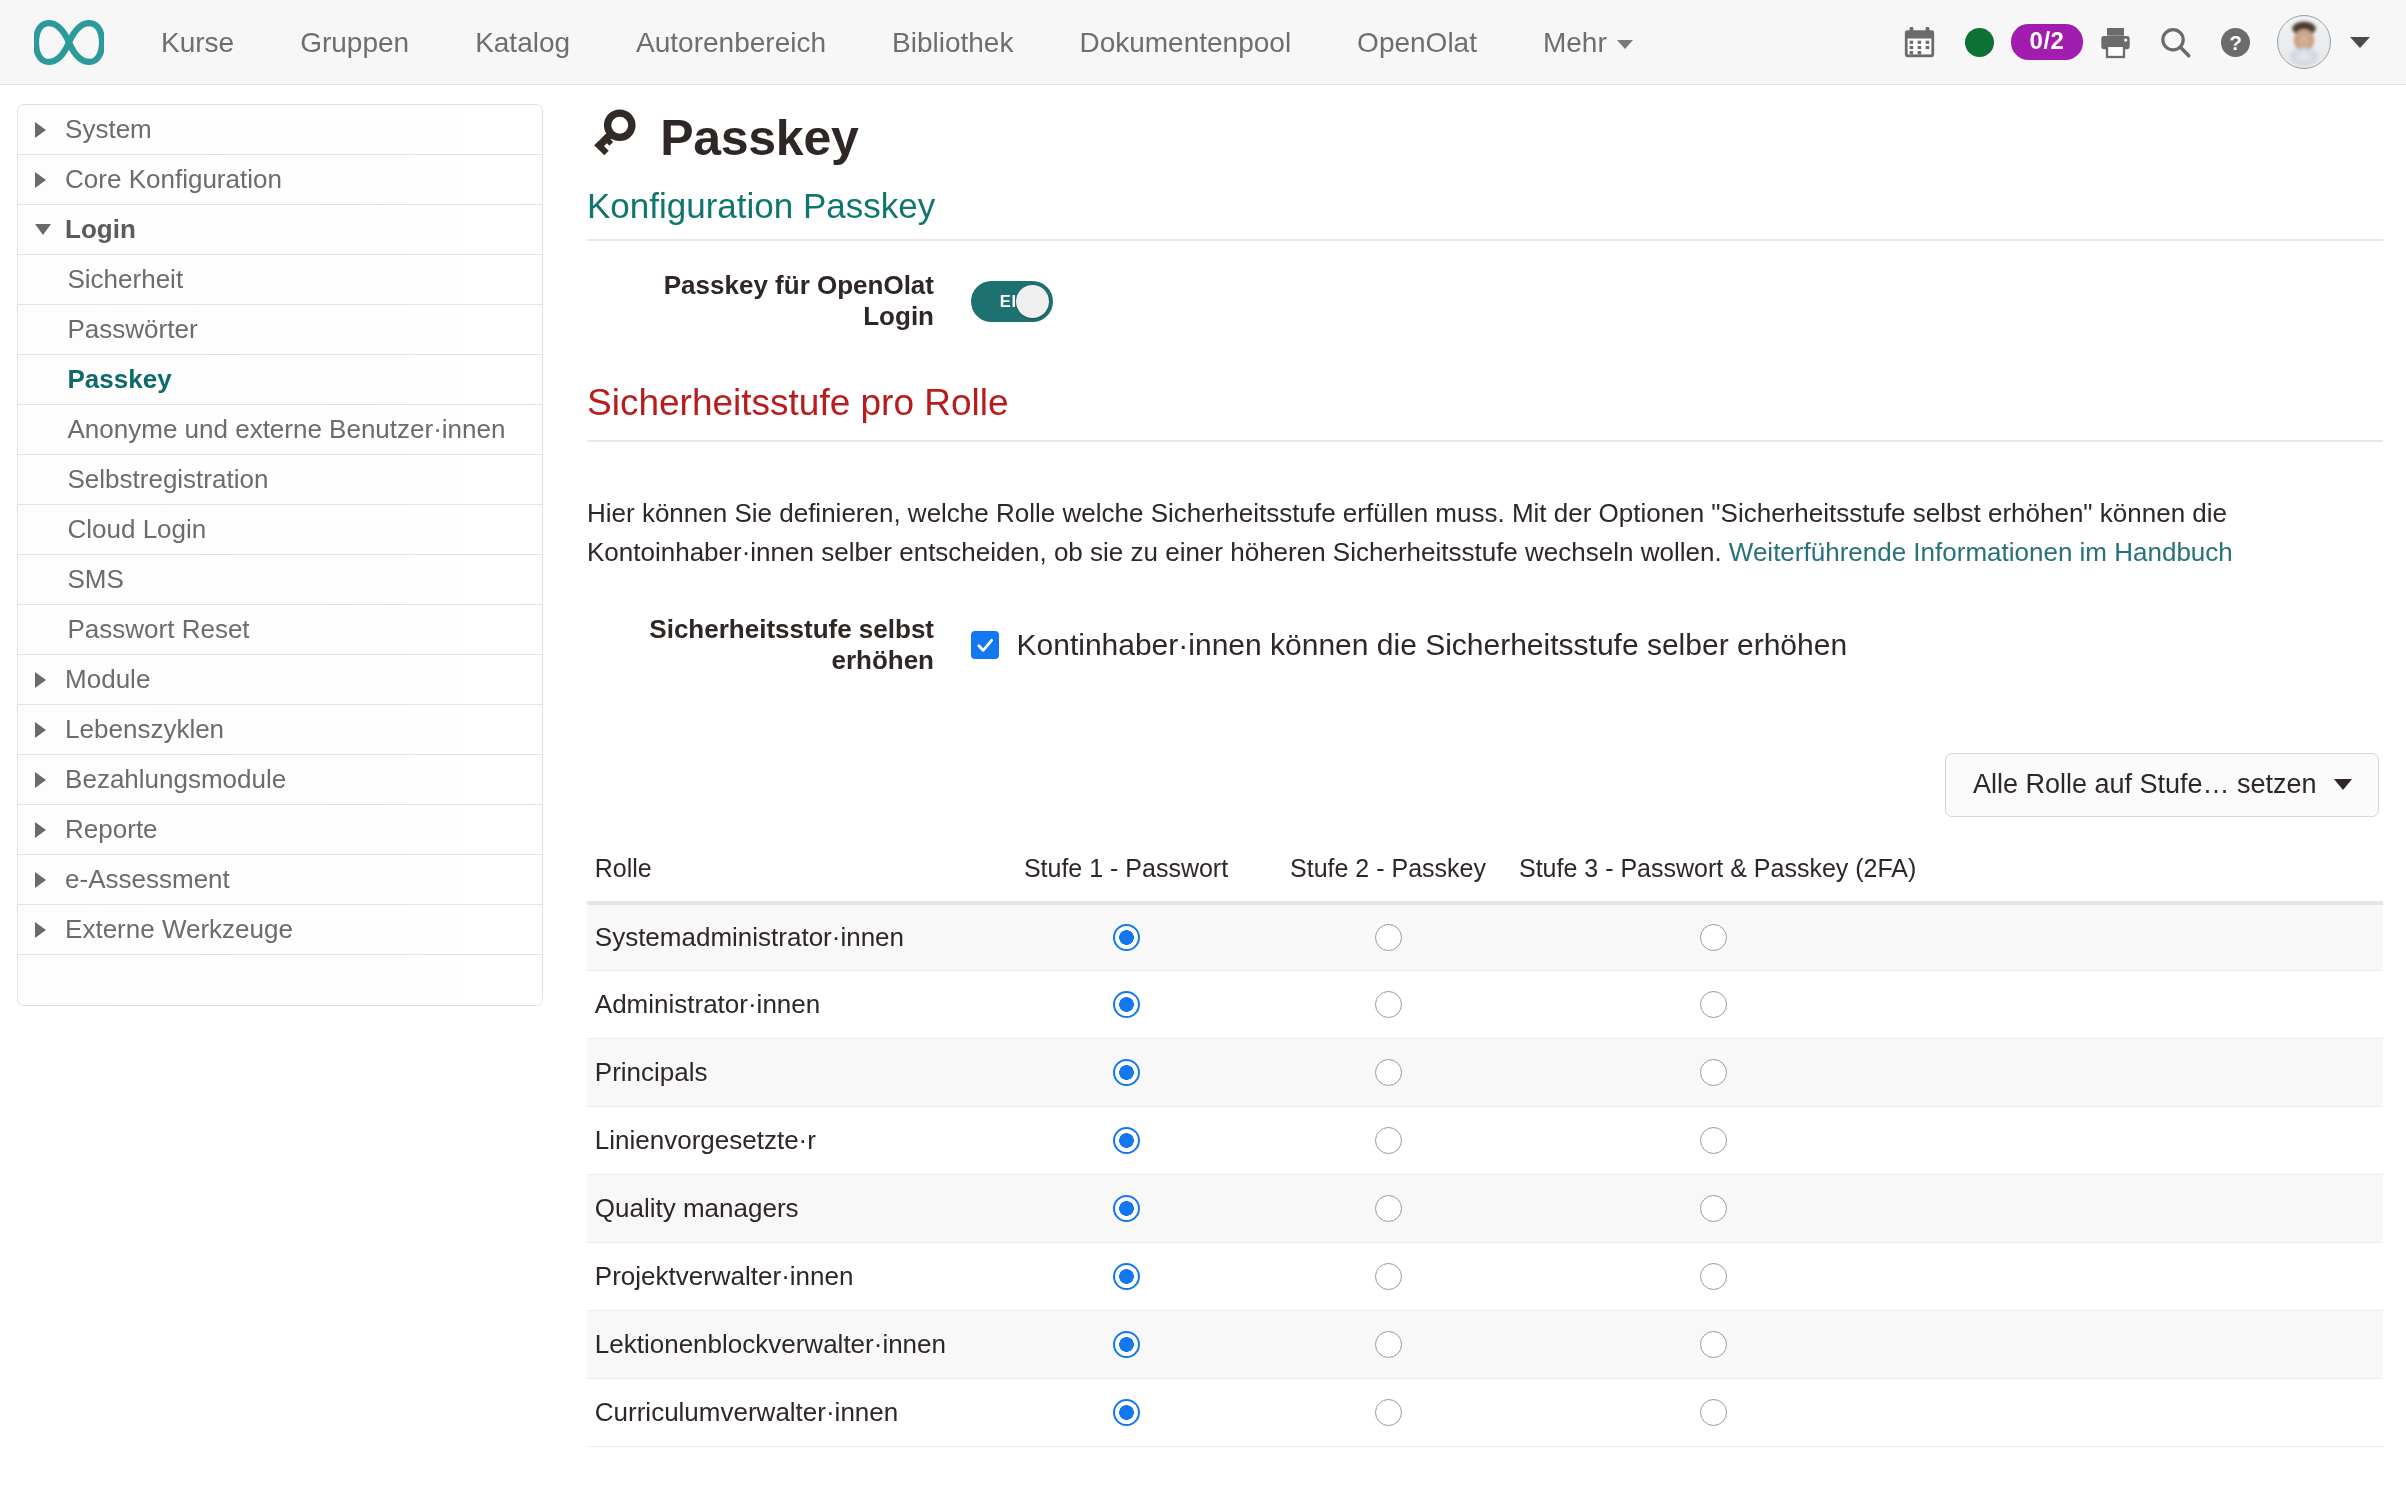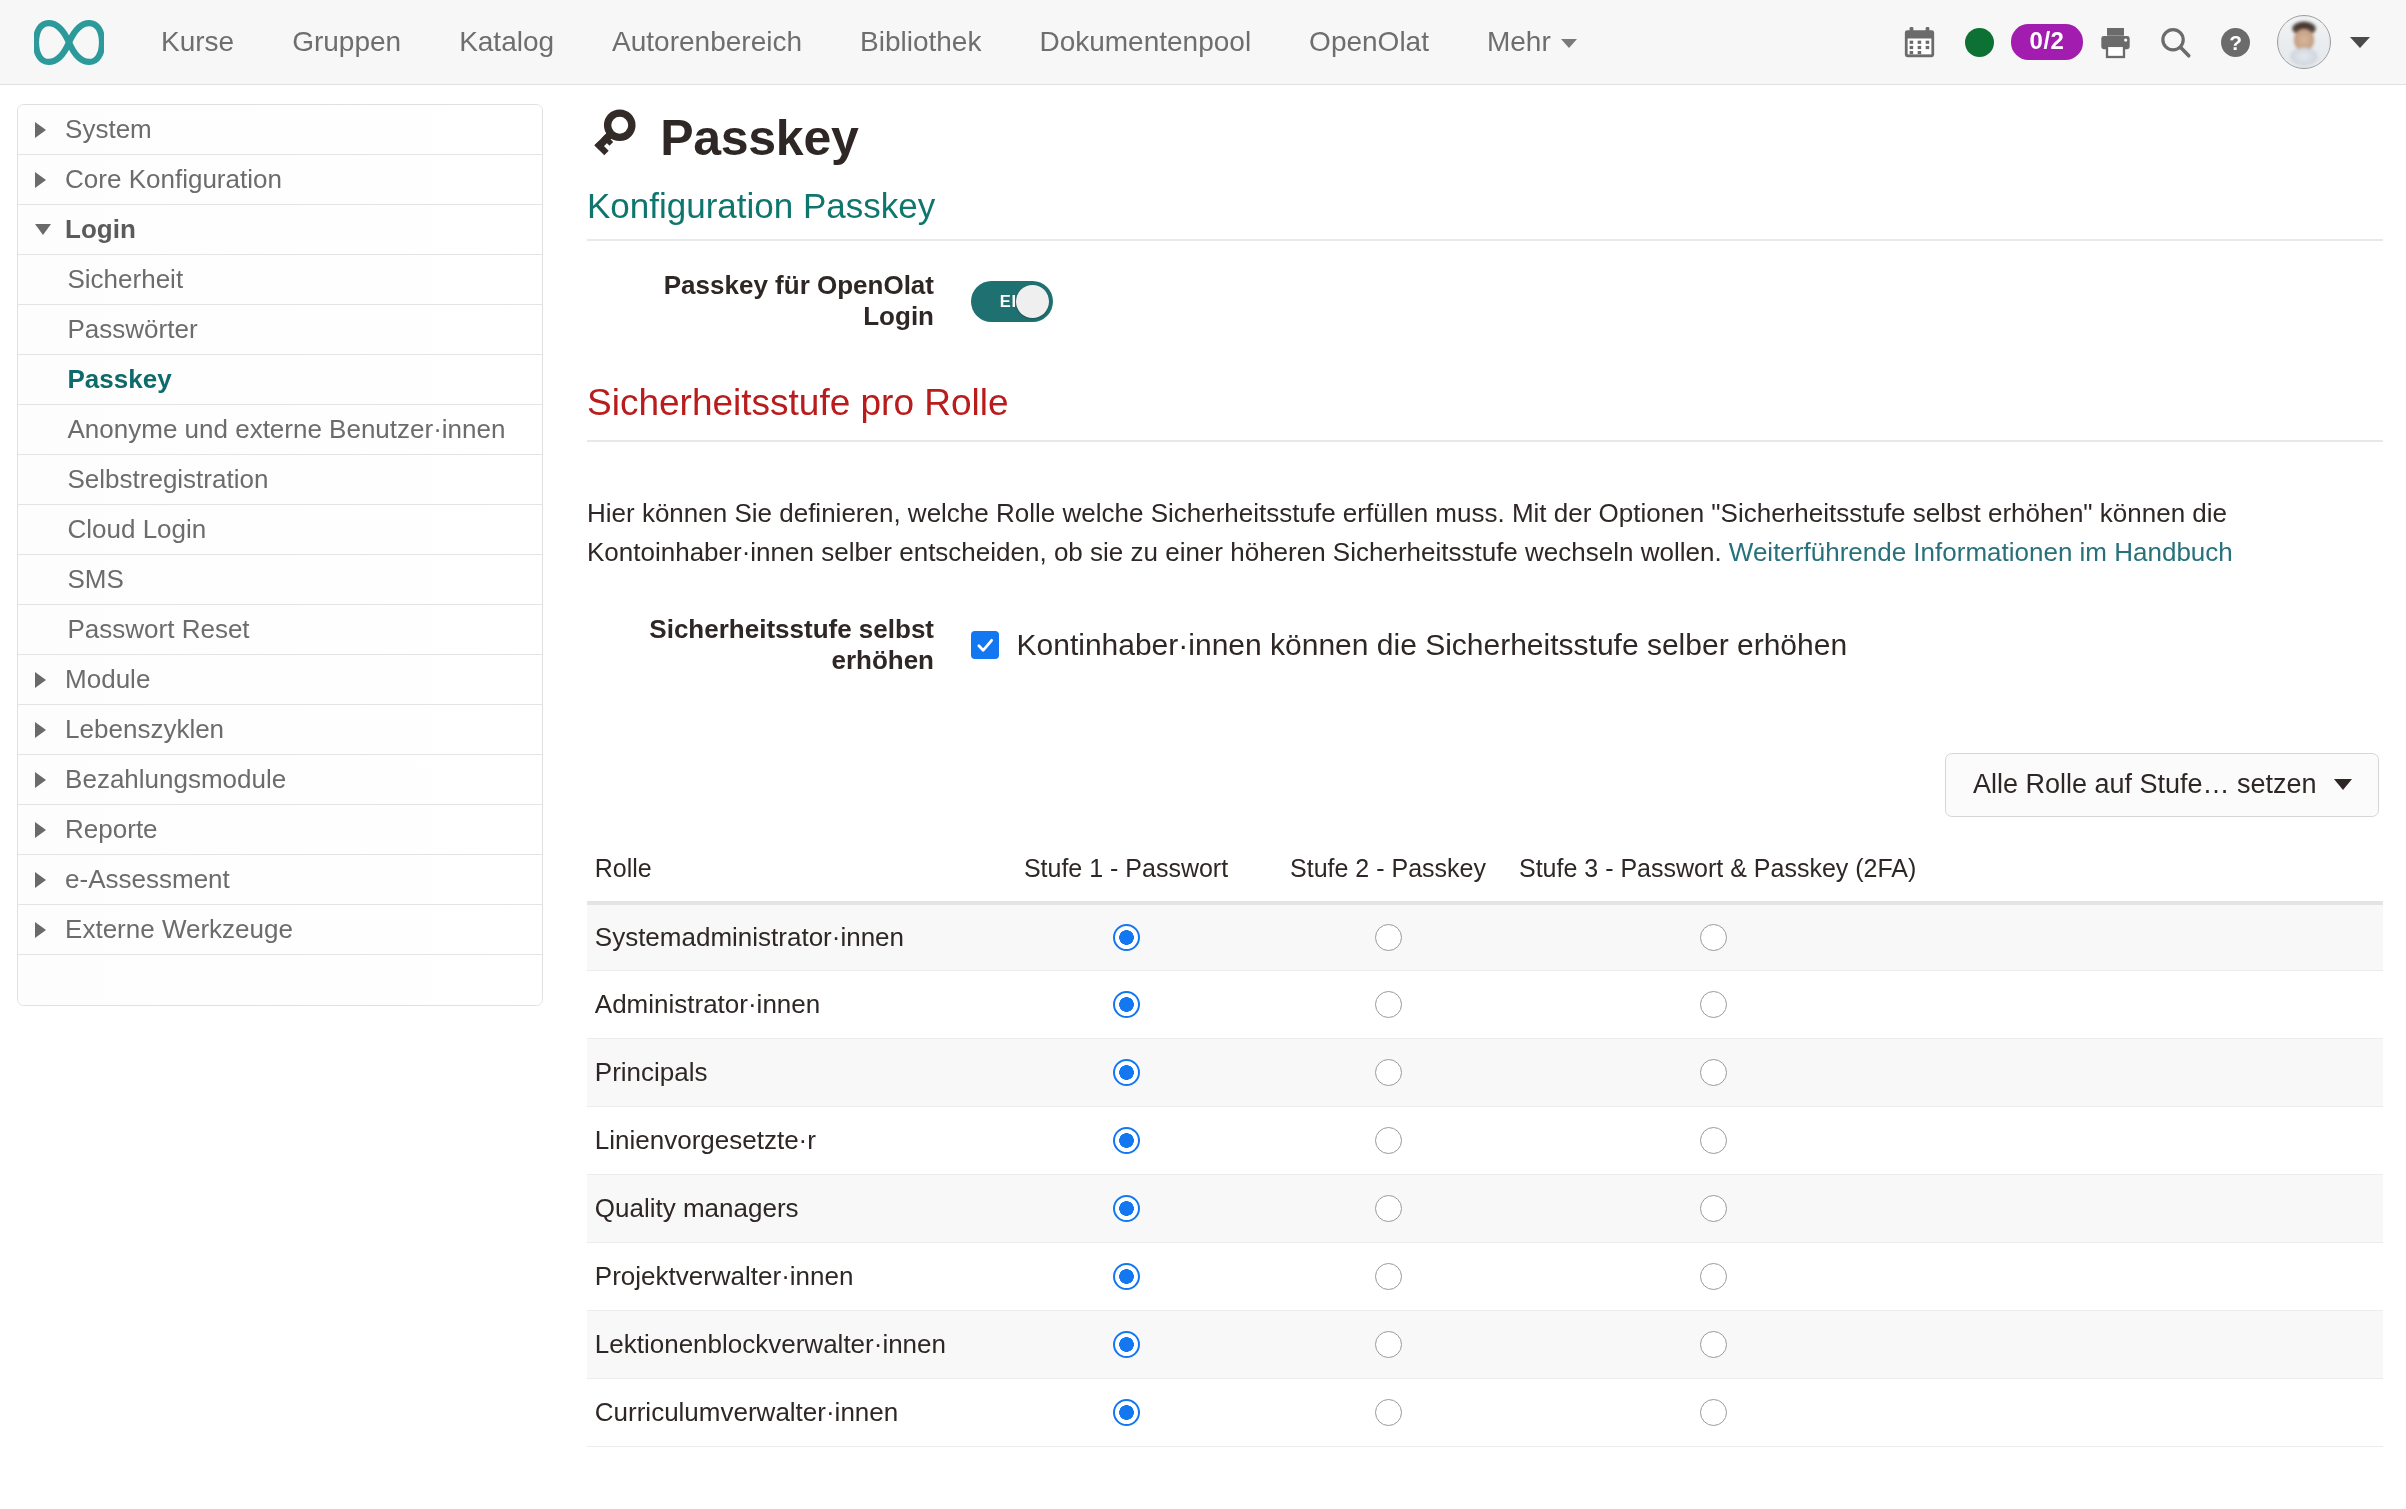--- a/index.html
+++ b/index.html
@@ -24,22 +24,22 @@
     padding: 0 37px 0 33px;
   }
   .logo {
     width: 72px; height: 54px;
     margin-right: 27px;
     display: flex; align-items: center; justify-content: center;
     flex: 0 0 auto;
   }
   .nav {
     display: flex;
-    align-items: flex-end;
-    gap: 0px;
+    align-items: center;
+    gap: 8px;
     flex: 1 1 auto;
     height: 100%;
   }
   .nav-item {
     font-size: 28px;
     color: #6e6e6e;
     padding: 0 29px;
     line-height: 85px;
     white-space: nowrap;
     cursor: pointer;

